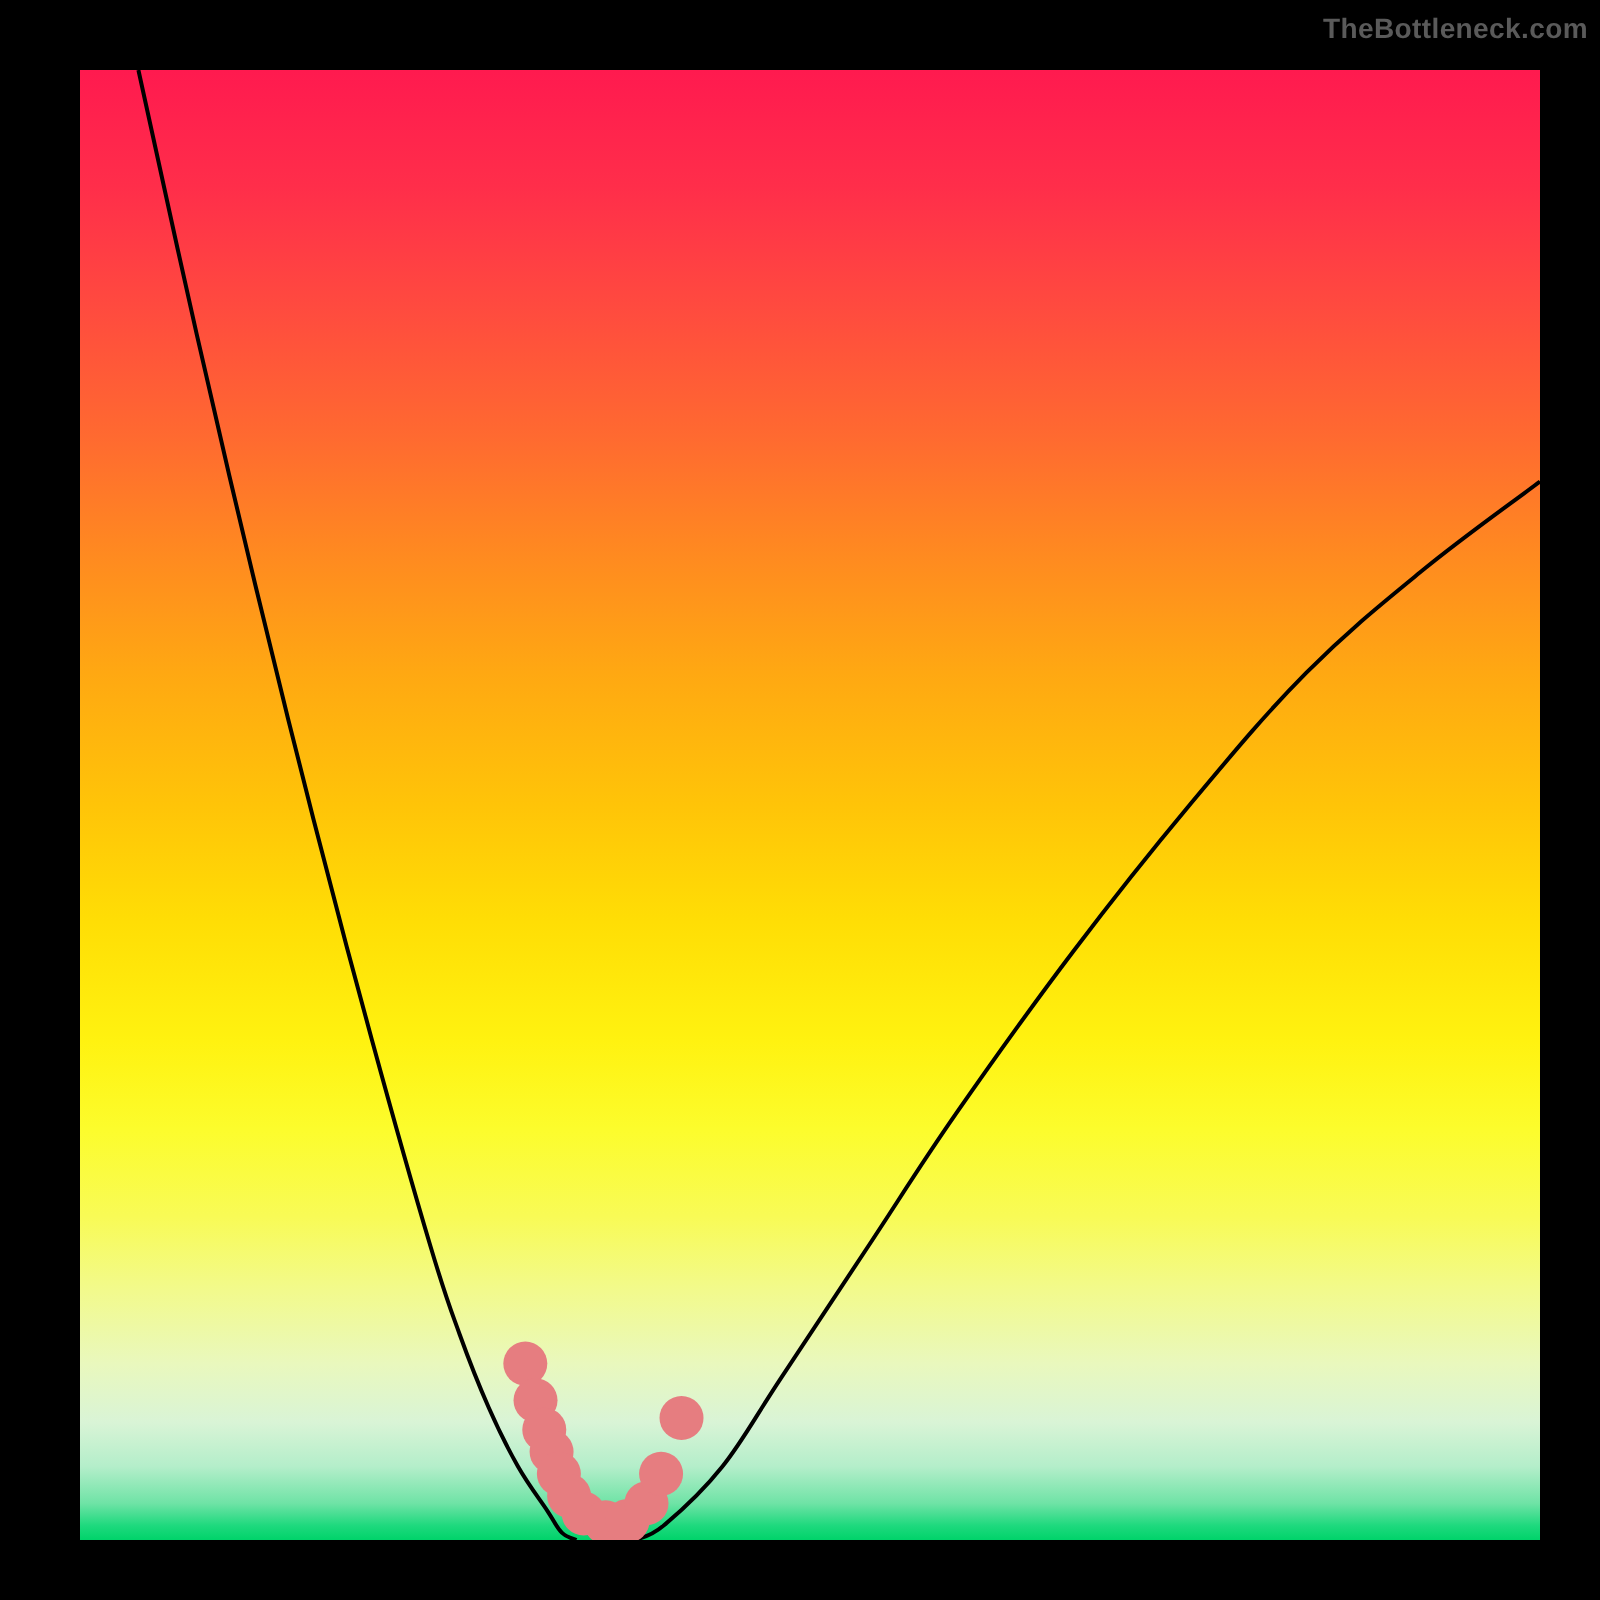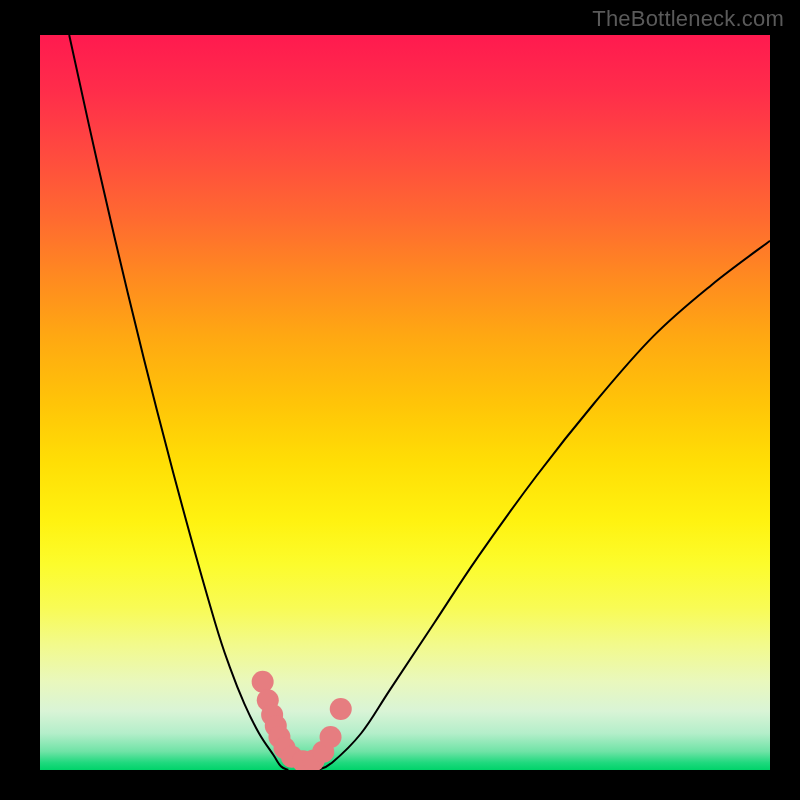--- a/index.html
+++ b/index.html
@@ -7,24 +7,24 @@
     width: 800px;
     height: 800px;
     background: #000;
     position: relative;
     overflow: hidden;
     font-family: Arial, Helvetica, sans-serif;
   }
   .watermark {
     position: absolute;
     top: 6px;
-    right: 16px;
+    right: 6px;
     color: #5a5a5a;
-    font-size: 22px;
-    font-weight: 400;
+    font-size: 14px;
+    font-weight: 700;
     z-index: 10;
     letter-spacing: 0.2px;
   }
   .plot-area {
     position: absolute;
     left: 40px;
     top: 35px;
     width: 730px;
     height: 735px;
     overflow: hidden;

